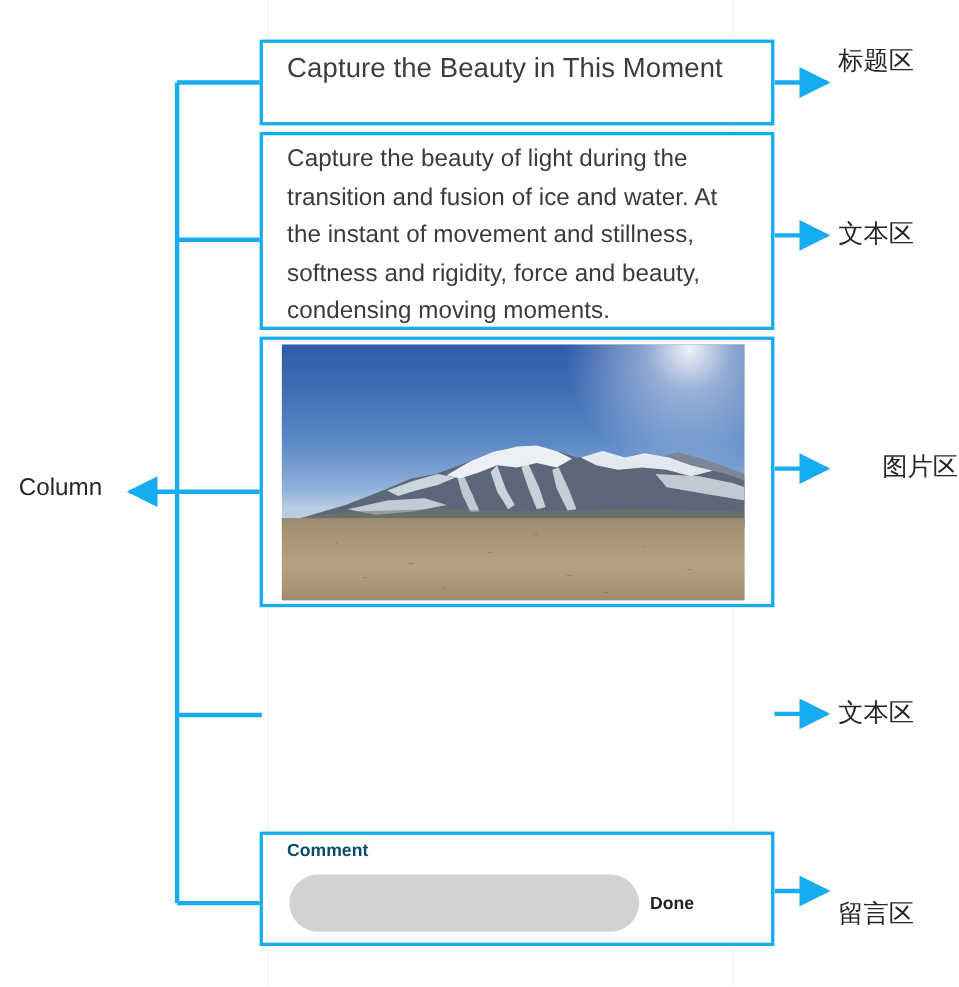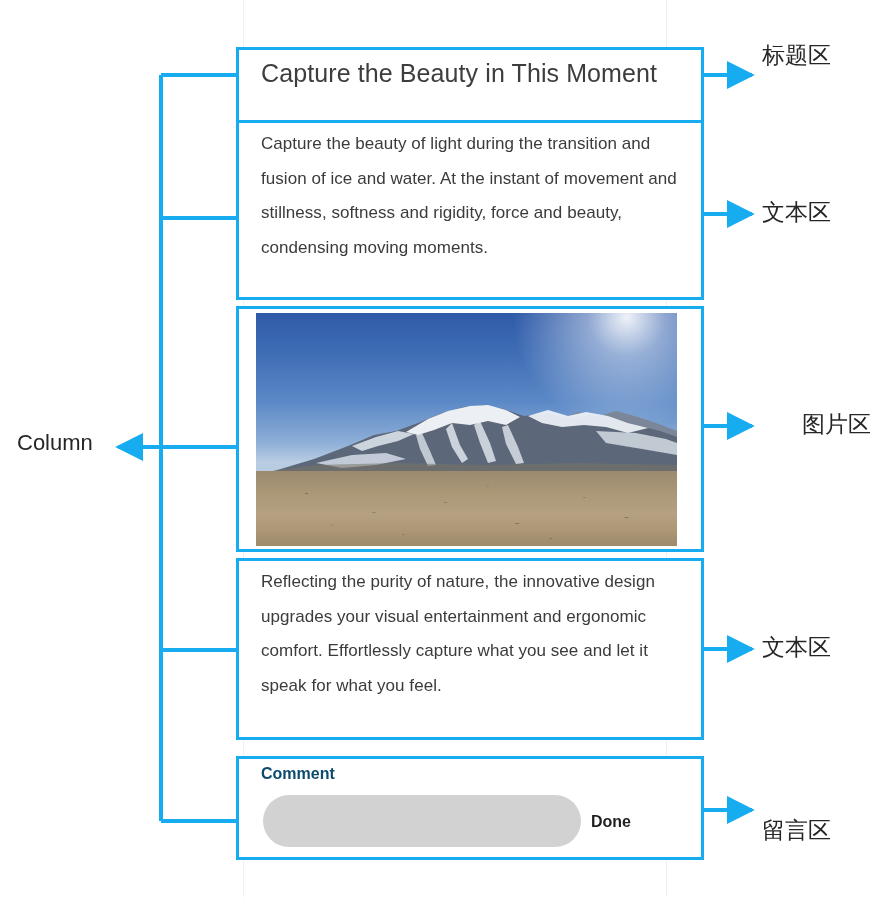--- a/index.html
+++ b/index.html
@@ -35,38 +35,38 @@
   
   .section {
     position: absolute;
     left: 236px;
     width: 468px;
     box-sizing: border-box;
     border: 3px solid #17ABF0;
     background: #ffffff;
   }
 
-  .sec-title   { top: 36px;  height: 78px; margin-top: 11px; }
+  .sec-title   { top: 36px;  height: 78px; }
   .sec-text-1  { top: 120px; height: 180px; }
   .sec-image   { top: 306px; height: 246px; }
   .sec-text-2  { top: 558px; height: 182px; }
   .sec-comment { top: 756px; height: 104px; }
 
   
   .title-text {
     font-size: 25px;
     line-height: 34px;
     color: #3d3d3d;
     padding: 6px 18px 0 22px;
     letter-spacing: 0.1px;
   }
 
   
   .para-text {
-    font-size: 17px;
+    font-size: 22px;
     line-height: 34.5px;
     color: #3b3b3b;
     padding: 4px 14px 0 22px;
     letter-spacing: 0.05px;
   }
 
   
   .photo-wrap {
     position: absolute;
     left: 17px;
@@ -258,23 +258,20 @@
 
           <path d="M0,160 L60,152 L140,150 L230,152 L320,150 L421,152 L421,168 L0,168 Z" fill="#7a7566" opacity="0.55"></path>
 
           <path d="M58,198 L66,190 L75,198 Z" fill="#2e2a22" opacity="0.85"></path>
         </svg>
         <div class="plain"></div>
       </div>
     </div>
   </div>
 
-  <div class="section sec-text-2">
-    <div class="para-text">Reflecting the purity of nature, the innovative design upgrades your visual entertainment and ergonomic comfort. Effortlessly capture what you see and let it speak for what you feel.</div>
-  </div>
 
   <div class="section sec-comment">
     <div class="comment-label">Comment</div>
     <input class="comment-input" type="text" placeholder="" style="">
     <button class="comment-done">Done</button>
   </div>
 
   <div class="cn-label cn-title">标题区</div>
   <div class="cn-label cn-text1">文本区</div>
   <div class="cn-label cn-image">图片区</div>

